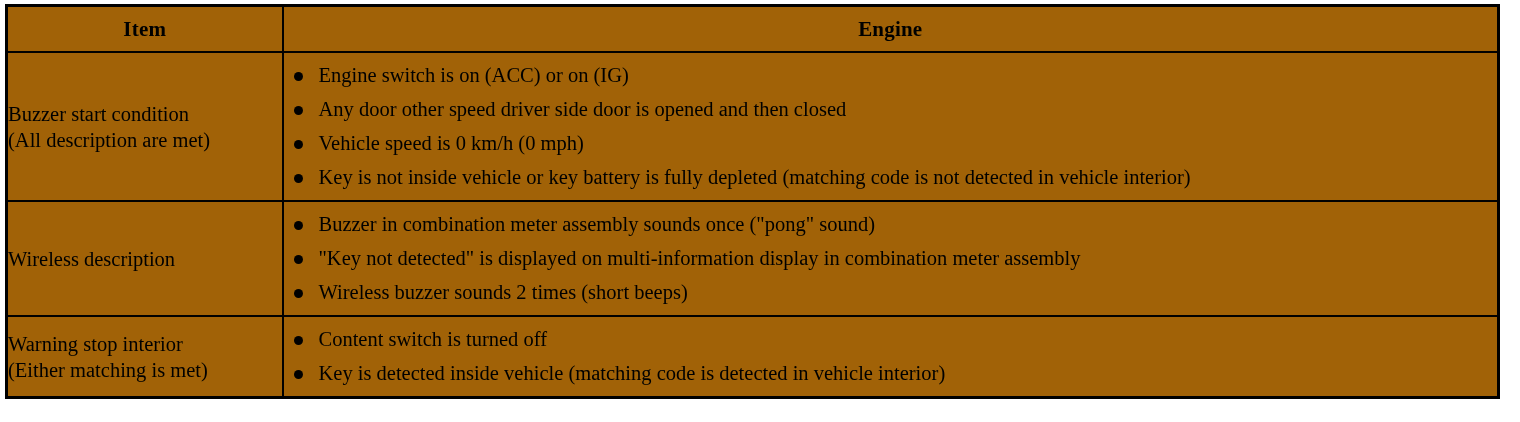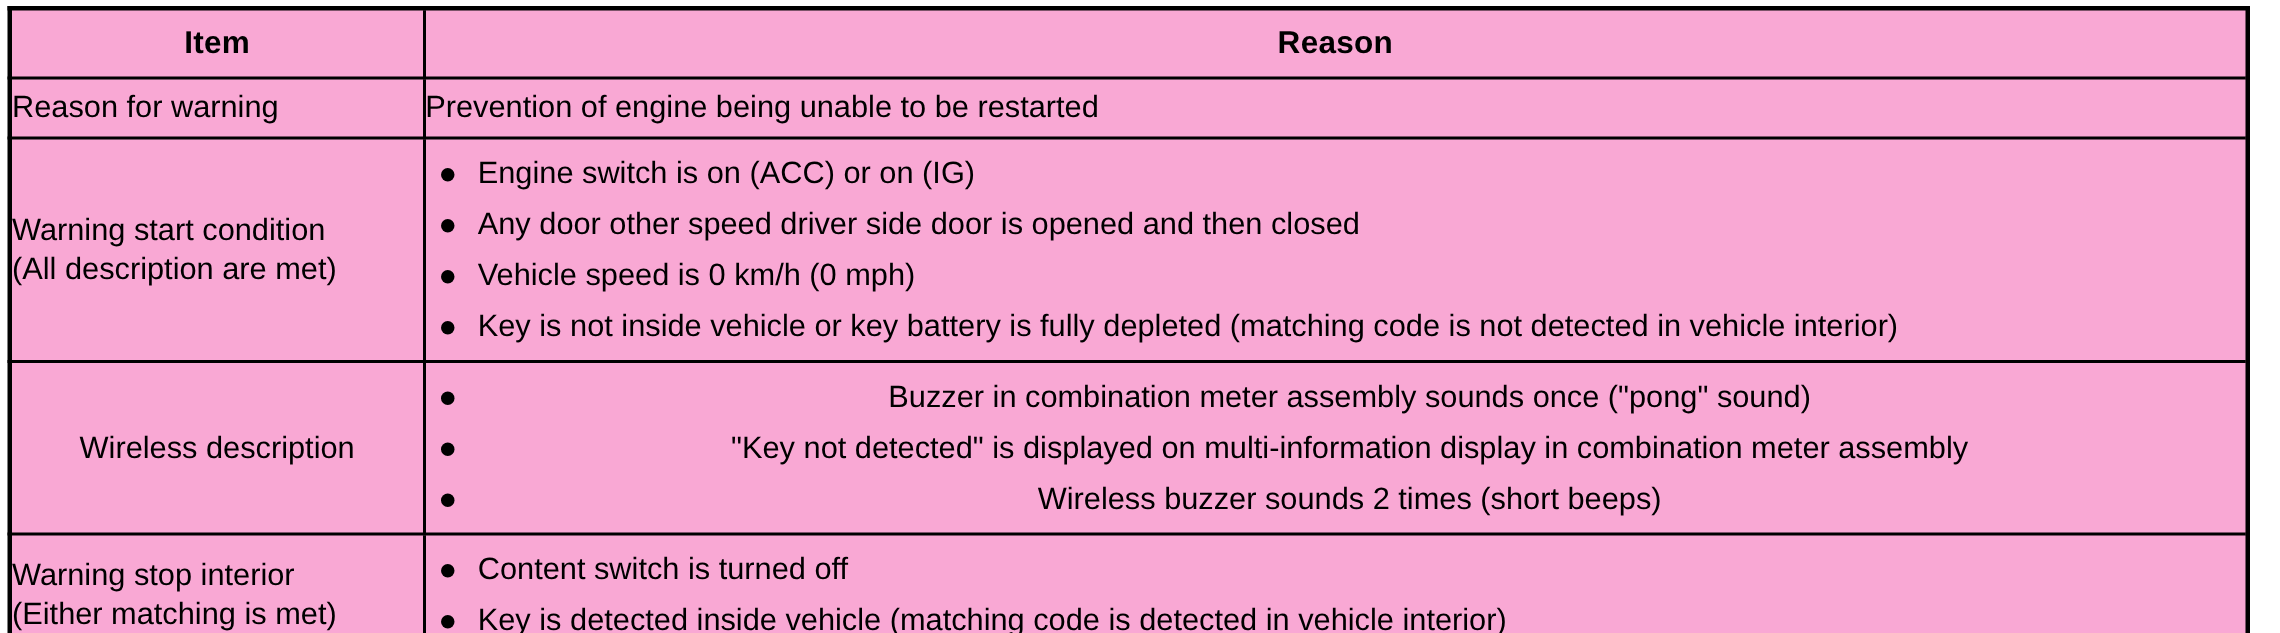--- a/index.html
+++ b/index.html
@@ -31,21 +31,22 @@
     table-layout: fixed;
     background: #ffffff;
     border: 3px solid #000000;
   }
 
   table.spec-table td,
   table.spec-table th {
     border: 2px solid #000000;
     padding: 0;
     vertical-align: middle;
-    background: #f9a8d4;
+    background: #a16207;
+    font-family: Liberation Serif, serif;
   }
 
   col.col-item { width: 276px; }
   col.col-content { width: auto; }
 
   .hdr-cell {
     text-align: center;
     font-size: 21px;
     font-weight: bold;
     height: 44px;
@@ -98,53 +99,45 @@
     left: 10px;
     top: 10px;
     width: 9px;
     height: 9px;
     border-radius: 50%;
     background: #000000;
   }
 
   .row-reason td { height: 38px; }
   .row-start td { height: 143px; }
-  .row-desc td { height: 105px; text-align: center; }
+  .row-desc td { height: 105px; }
   .row-stop td { height: 78px; }
 </style>
 </head>
 <body>
 
 <div class="sheet">
 
   <table class="spec-table">
     <colgroup>
       <col class="col-item">
       <col class="col-content">
     </colgroup>
     <thead>
       <tr>
         <th class="hdr-cell">Item</th>
-        <th class="hdr-cell">Reason</th>
+        <th class="hdr-cell">Engine</th>
       </tr>
     </thead>
     <tbody>
 
-      <tr class="row-reason">
-        <td class="item-cell">
-          <span>Reason for warning</span>
-        </td>
-        <td class="content-cell single-line">
-          <span>Prevention of engine being unable to be restarted</span>
-        </td>
-      </tr>
 
       <tr class="row-start">
         <td class="item-cell">
-          <span>Warning start condition</span>
+          <span>Buzzer start condition</span>
           <span class="line2">(All description are met)</span>
         </td>
         <td class="content-cell">
           <ul class="bullets">
             <li>
               <span class="dot"></span>
               <span>Engine switch is on (ACC) or on (IG)</span>
             </li>
             <li>
               <span class="dot"></span>

